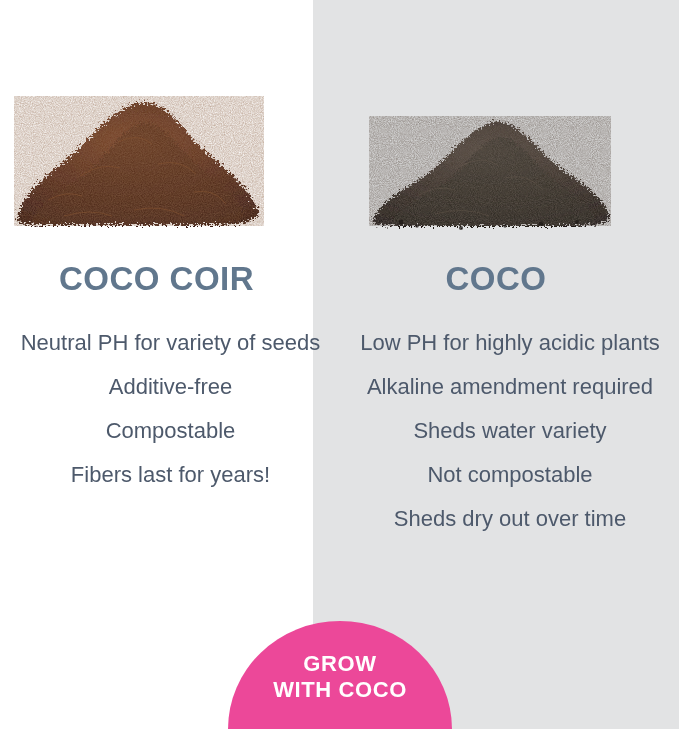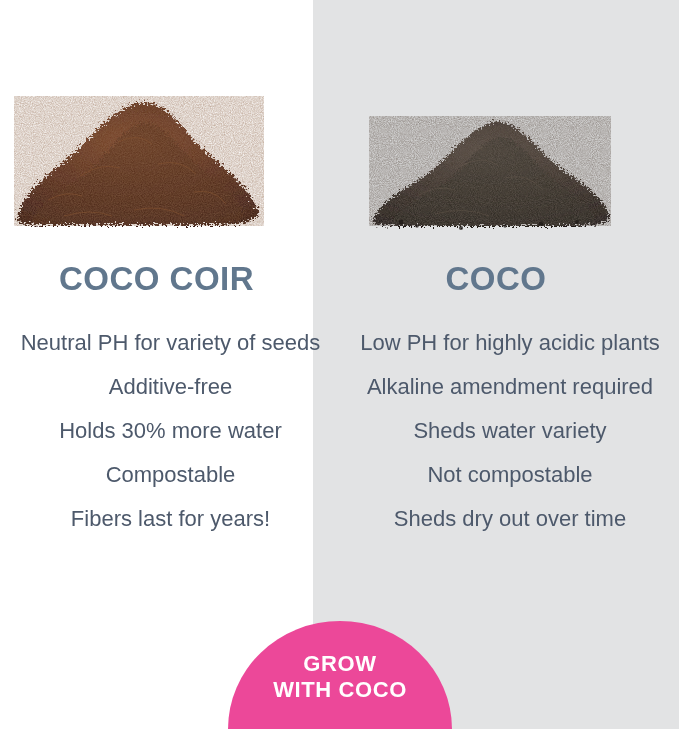--- a/index.html
+++ b/index.html
@@ -219,21 +219,20 @@
     </div>
   </div>
 
   <h2 class="col-heading" id="heading-coco">COCO COIR</h2>
 
   <h2 class="col-heading" id="heading-peat">COCO</h2>
 
   <ul class="feature-list" id="features-coco">
     <li class="feature-item">Neutral PH for variety of seeds</li>
     <li class="feature-item">Additive-free</li>
-    <li class="feature-item">Holds 30% more water</li>
     <li class="feature-item">Compostable</li>
     <li class="feature-item">Fibers last for years!</li>
   </ul>
 
   <ul class="feature-list" id="features-peat">
     <li class="feature-item">Low PH for highly acidic plants</li>
     <li class="feature-item">Alkaline amendment required</li>
     <li class="feature-item">Sheds water variety</li>
     <li class="feature-item">Not compostable</li>
     <li class="feature-item">Sheds dry out over time</li>

